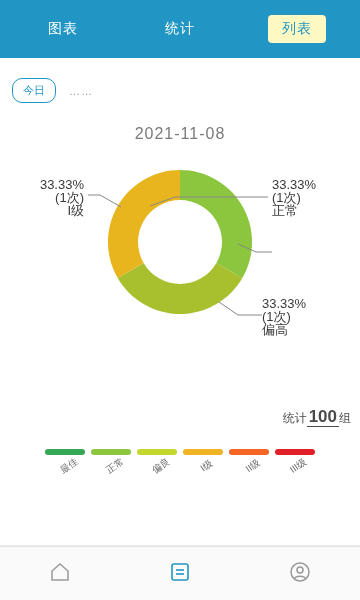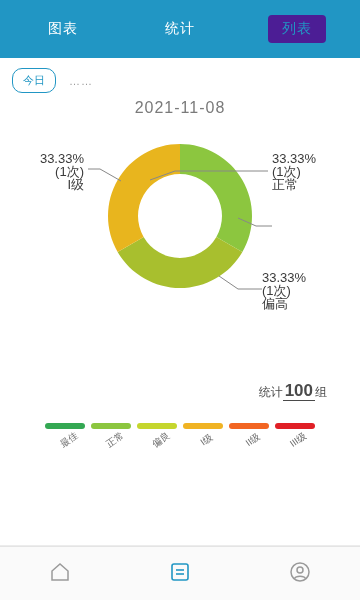--- a/index.html
+++ b/index.html
@@ -22,29 +22,29 @@
     gap:11px;
   }
   .topbar .tab {
     color:#ffffff;
     font-size:14px;
     letter-spacing:1px;
     padding:5px 14px;
     border-radius:4px;
   }
   .topbar .tab.active {
-    background:#4c1d95;
+    background:#fef9c3;
     color:#2196c4;
   }
   
   .filters {
     display:flex;
     align-items:center;
     gap:8px;
-    padding:10px 12px 6px 12px;
+    padding:20px 12px 6px 12px;
   }
   .chip {
     font-size:11px;
     color:#8d8d8d;
     padding:4px 10px;
     border-radius:10px;
     border:1px solid transparent;
     white-space:nowrap;
   }
   .chip.active {
@@ -54,20 +54,21 @@
   .chip.dots {
     letter-spacing:1px;
     color:#9a9a9a;
     padding-left:4px;
   }
   
   .date {
     text-align:center;
     color:#7a7a7a;
     font-size:16px;
+    margin-top:16px;
     letter-spacing:1px;
   }
   
   .chart-wrap {
     position:relative;
     width:360px;
     height:240px;
     margin-top:6px;
   }
   .donut-svg { position:absolute; left:95px; top:5px; }
@@ -78,21 +79,21 @@
     font-weight:normal;
     color:#3a3a3a;
     white-space:nowrap;
   }
   .lbl.right { text-align:left; }
   .lbl.left  { text-align:right; }
   .leader { position:absolute; }
   
   .total {
     text-align:right;
-    padding:0 33px;
+    padding:0 9px;
     margin-top:18px;
     font-size:12px;
     color:#4a4a4a;
   }
   .total .num {
     font-size:17px;
     font-weight:bold;
     border-bottom:1px solid #4a4a4a;
     padding:0 2px;
   }

